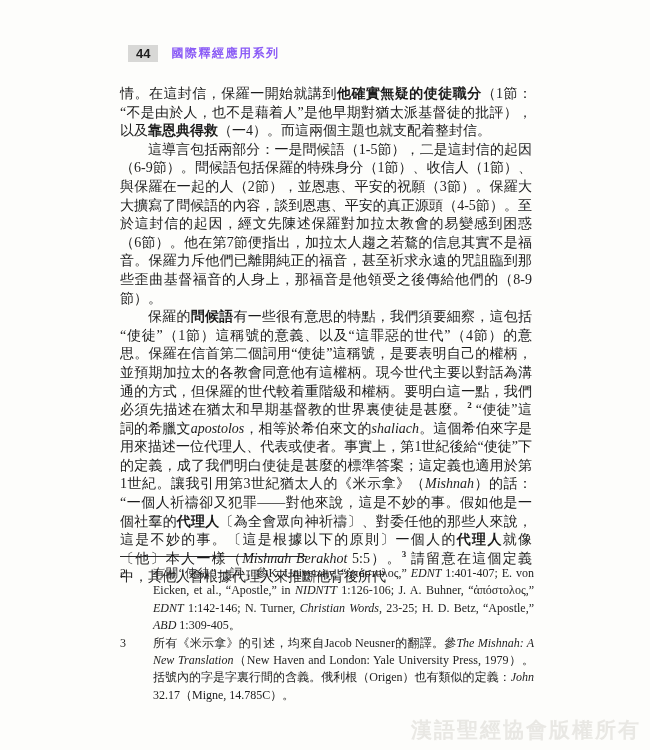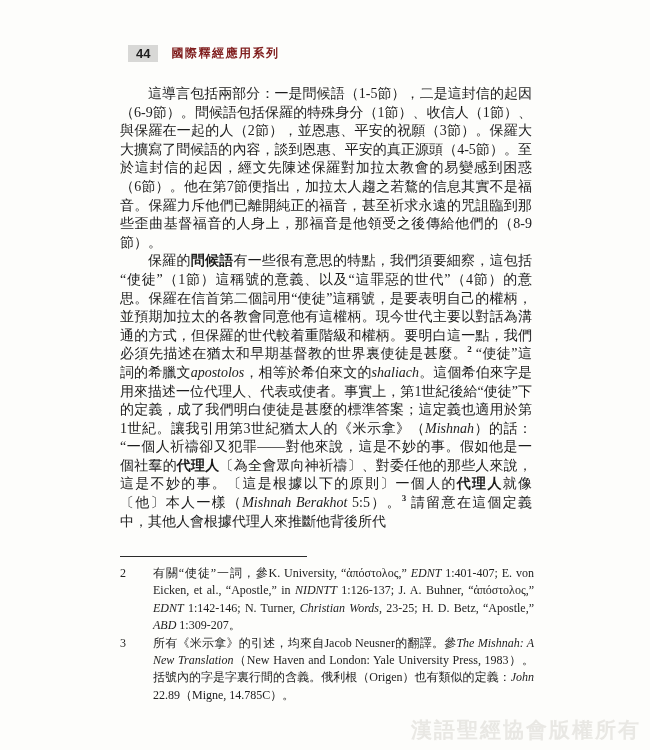--- a/index.html
+++ b/index.html
@@ -25,21 +25,21 @@
     color:#1f1f1f;
     font-family:"Liberation Sans","DejaVu Sans",sans-serif;
     font-size:13px; font-weight:bold;
     padding:2px 8px 1px 8px;
     line-height:14px;
   }
   .series {
     font-family:"Liberation Sans","DejaVu Sans",sans-serif;
     font-size:12px; font-weight:bold;
     letter-spacing:1.5px;
-    color:#7f1d1d;
+    color:#8b5cf6;
   }
   
   .bodytext {
     position:absolute; top:85px; left:120px; width:412px;
     font-size:14px; line-height:18.6px;
     text-align:justify;
     color:#1c1c1c;
   }
   .bodytext p { margin:0; }
   .bodytext p.indent { text-indent:2em; }
@@ -77,31 +77,32 @@
 <body>
 
 <div class="page">
 
   <div class="header">
     <span class="pagenum">44</span>
     <span class="series">國際釋經應用系列</span>
   </div>
 
   <div class="bodytext">
+    <p class="para"><span>情。在這封信，保羅一開始就講到</span><b>他確實無疑的使徒職分</b><span>（1節：“不是由於人，也不是藉着人”是他早期對猶太派基督徒的批評），以及</span><b>靠恩典得救</b><span>（一4）。而這兩個主題也就支配着整封信。</span></p>
     <p class="para indent"><span>這導言包括兩部分：一是問候語（1-5節），二是這封信的起因（6-9節）。問候語包括保羅的特殊身分（1節）、收信人（1節）、與保羅在一起的人（2節），並恩惠、平安的祝願（3節）。保羅大大擴寫了問候語的內容，談到恩惠、平安的真正源頭（4-5節）。至於這封信的起因，經文先陳述保羅對加拉太教會的易變感到困惑（6節）。他在第7節便指出，加拉太人趨之若鶩的信息其實不是福音。保羅力斥他們已離開純正的福音，甚至祈求永遠的咒詛臨到那些歪曲基督福音的人身上，那福音是他領受之後傳給他們的（8-9節）。</span></p>
     <p class="para indent"><span>保羅的</span><b>問候語</b><span>有一些很有意思的特點，我們須要細察，這包括“使徒”（1節）這稱號的意義、以及“這罪惡的世代”（4節）的意思。保羅在信首第二個詞用“使徒”這稱號，是要表明自己的權柄，並預期加拉太的各教會同意他有這權柄。現今世代主要以對話為溝通的方式，但保羅的世代較着重階級和權柄。要明白這一點，我們必須先描述在猶太和早期基督教的世界裏使徒是甚麼。</span><sup>2</sup><span> “使徒”這詞的希臘文</span><i>apostolos</i><span>，相等於希伯來文的</span><i>shaliach</i><span>。這個希伯來字是用來描述一位代理人、代表或使者。事實上，第1世紀後給“使徒”下的定義，成了我們明白使徒是甚麼的標準答案；這定義也適用於第1世紀。讓我引用第3世紀猶太人的《米示拿》（</span><i>Mishnah</i><span>）的話：“一個人祈禱卻又犯罪——對他來說，這是不妙的事。假如他是一個社羣的</span><b>代理人</b><span>〔為全會眾向神祈禱〕、對委任他的那些人來說，這是不妙的事。〔這是根據以下的原則〕一個人的</span><b>代理人</b><span>就像〔他〕本人一樣（</span><i>Mishnah Berakhot</i><span> 5:5）。</span><sup>3</sup><span> 請留意在這個定義中，其他人會根據代理人來推斷他背後所代</span></p>
   </div>
 
   <div class="footnotes">
     <div class="fn-rule"></div>
     <div class="fn">
       <span class="fn-num">2</span>
-      <span class="fn-text"><span>有關“使徒”一詞，參K. University, “ἀπόστολος,” </span><i>EDNT</i><span> 1:401-407; E. von Eicken, et al., “Apostle,” in </span><i>NIDNTT</i><span> 1:126-137; J. A. Buhner, “ἀπόστολος,” </span><i>EDNT</i><span> 1:142-146; N. Turner, </span><i>Christian Words</i><span>, 23-25; H. D. Betz, “Apostle,” </span><i>ABD</i><span> 1:309-207。</span></span>
+      <span class="fn-text"><span>有關“使徒”一詞，參K. University, “ἀπόστολος,” </span><i>EDNT</i><span> 1:401-407; E. von Eicken, et al., “Apostle,” in </span><i>NIDNTT</i><span> 1:126-106; J. A. Buhner, “ἀπόστολος,” </span><i>EDNT</i><span> 1:142-146; N. Turner, </span><i>Christian Words</i><span>, 23-25; H. D. Betz, “Apostle,” </span><i>ABD</i><span> 1:309-405。</span></span>
     </div>
     <div class="fn">
       <span class="fn-num">3</span>
-      <span class="fn-text"><span>所有《米示拿》的引述，均來自Jacob Neusner的翻譯。參</span><i>The Mishnah: A New Translation</i><span>（New Haven and London: Yale University Press, 1983）。括號內的字是字裏行間的含義。俄利根（Origen）也有類似的定義：</span><i>John</i><span> 22.89（Migne, 14.785C）。</span></span>
+      <span class="fn-text"><span>所有《米示拿》的引述，均來自Jacob Neusner的翻譯。參</span><i>The Mishnah: A New Translation</i><span>（New Haven and London: Yale University Press, 1979）。括號內的字是字裏行間的含義。俄利根（Origen）也有類似的定義：</span><i>John</i><span> 32.17（Migne, 14.785C）。</span></span>
     </div>
   </div>
 
   <div class="watermark">漢語聖經協會版權所有</div>
 
 </div>
 
 </body></html>

